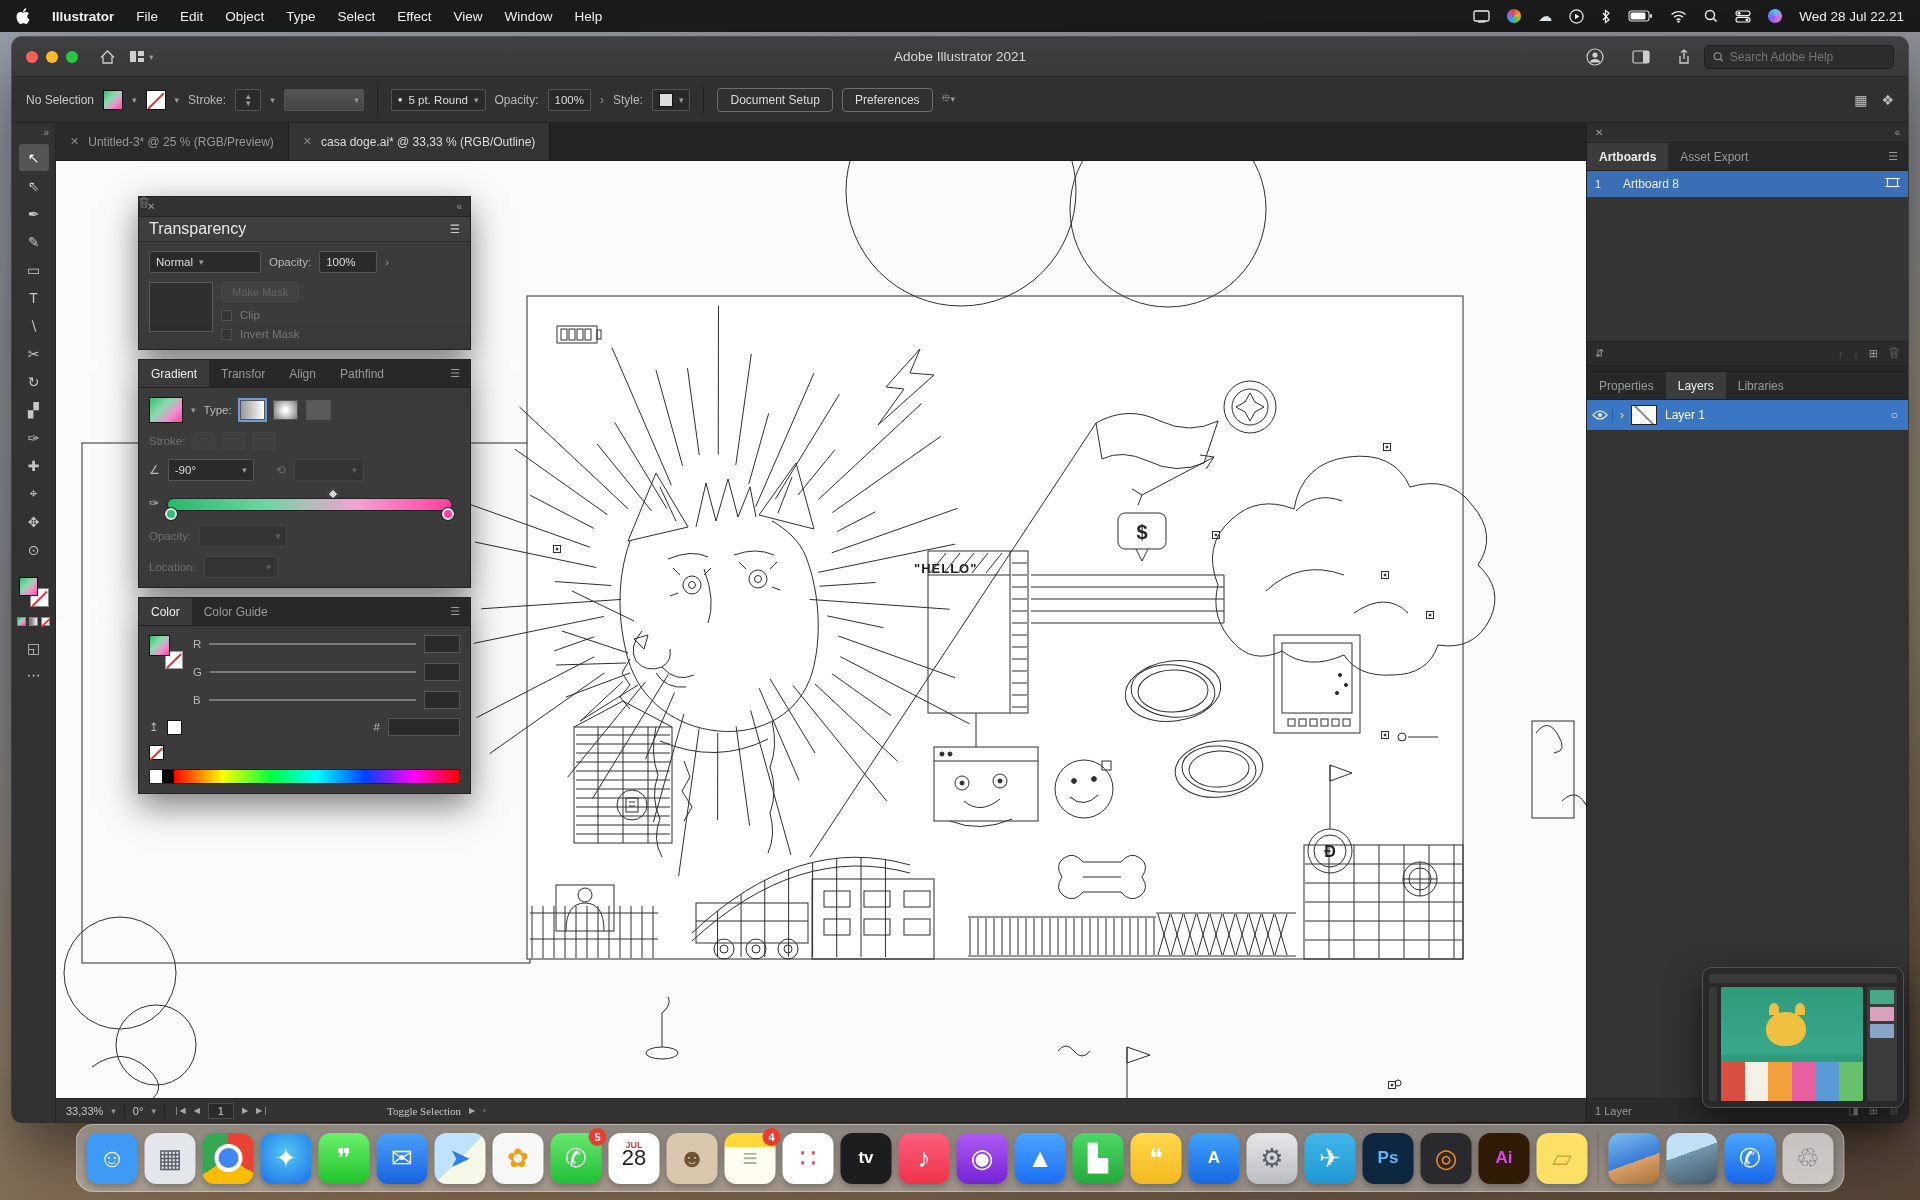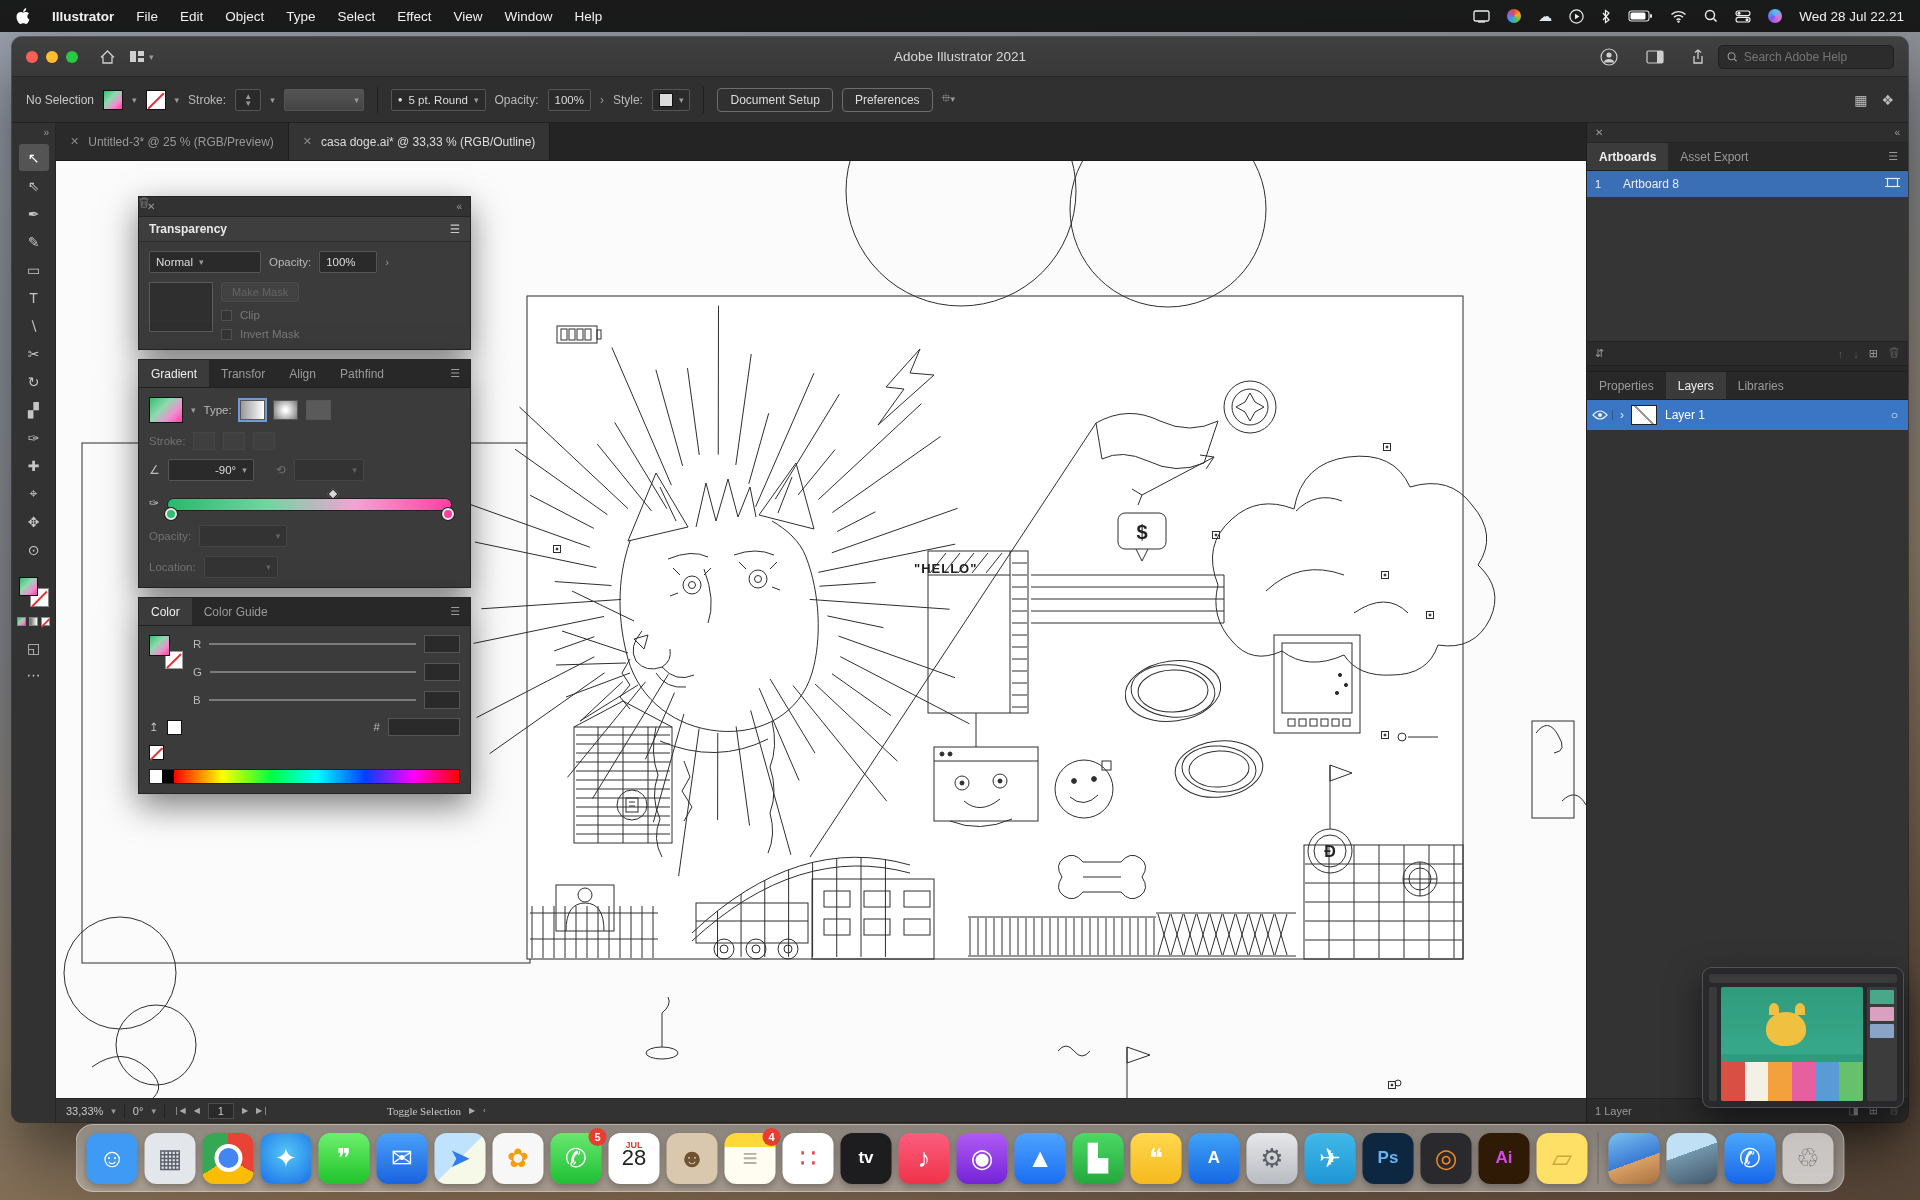--- a/index.html
+++ b/index.html
@@ -27,21 +27,21 @@
   .window { position:absolute; left:12px; top:37px; width:1896px; height:1085px; background:#2f2f2f;
     border-radius:10px; overflow:hidden; box-shadow:0 30px 70px rgba(0,0,0,.55), 0 0 0 1px rgba(0,0,0,.4); z-index:10; }
   .titlebar { height:40px; background:linear-gradient(#404040,#383838); display:flex; align-items:center; position:relative;
     border-bottom:1px solid #262626; padding:0 14px; }
   .tl { width:12px; height:12px; border-radius:50%; margin-right:8px; }
   .tl.red{background:#ff5f57}.tl.yel{background:#febc2e}.tl.grn{background:#28c840}
   .tb-ic { color:#cfcfcf; margin-left:14px; display:flex; align-items:center; gap:4px; font-size:13px; }
   .tb-title { position:absolute; left:0; right:0; text-align:center; font-size:13.5px; color:#d8d8d8; pointer-events:none; }
   .tb-right { margin-left:auto; display:flex; align-items:center; gap:14px; z-index:2; }
   .tb-search { display:flex; align-items:center; gap:6px; background:#2c2c2c; border:1px solid #1f1f1f; border-radius:5px;
-    height:24px; width:176px; padding:0 8px; color:#9a9a9a; font-size:12px; }
+    height:24px; width:190px; padding:0 8px; color:#9a9a9a; font-size:12px; }
   .tb-search input { background:transparent; border:0; outline:0; color:#bbb; font-size:12px; width:100%; font-family:inherit; }
   
   .ctrlbar { height:46px; background:#303030; border-bottom:1px solid #212121; display:flex; align-items:center;
     padding:0 14px; gap:9px; font-size:12px; color:#c9c9c9; }
   .sep { width:1px; height:26px; background:#1f1f1f; margin:0 4px; }
   .swatch { width:20px; height:20px; border:1px solid #111; }
   .grad-swatch { background:linear-gradient(135deg,#35c06f 0%,#8fd9b0 40%,#f08fd0 70%,#ff3fa0 100%); }
   .none-swatch { background:#fff; position:relative; }
   .none-swatch::after { content:""; position:absolute; left:-2px; right:-2px; top:50%; height:2px; background:#e03535; transform:rotate(-45deg); }
   .dd { background:#2a2a2a; border:1px solid #555; border-radius:2px; height:22px; display:flex; align-items:center;
@@ -96,21 +96,21 @@
   .ly-chev { width:18px; text-align:center; color:#dfe8f5; }
   .ly-thumb { width:26px; height:20px; background:#fff; border:1px solid #222; margin-right:8px;
     background-image:linear-gradient(45deg,transparent 46%,#999 46%,#999 54%,transparent 54%); }
   .ly-body { flex:1; background:#333; }
   .ly-target { margin-left:auto; margin-right:10px; color:#e8eef8; font-size:12px; }
   
   .fpanels { position:absolute; left:82px; top:35px; width:333px; z-index:20; display:flex; flex-direction:column; gap:9px; }
   .panel { background:#3b3b3b; border:1px solid #242424; box-shadow:0 12px 32px rgba(0,0,0,.5); font-size:11.5px; color:#c9c9c9; }
   .panel .topstrip { background:#323232; }
   .phead { height:25px; display:flex; align-items:center; justify-content:space-between; padding:0 10px; background:#3e3e3e; border-bottom:1px solid #2c2c2c; }
-  .phead b { color:#e8e8e8; font-weight:bold; font-size:12px; }
+  .phead b { color:#e8e8e8; font-weight:normal; font-size:16px; }
   .pbody { padding:9px 10px; display:flex; flex-direction:column; gap:9px; }
   .row { display:flex; align-items:center; gap:8px; }
   .lab { color:#b9b9b9; }
   .dis { opacity:.42; }
   .thumb-mask { width:64px; height:50px; background:#2f2f2f; border:1px solid #5a5a5a; }
   .btn-gray { background:#4c4c4c; border:1px solid #5f5f5f; border-radius:3px; color:#9b9b9b; font-size:11px; padding:3px 10px; }
   .chk { width:11px; height:11px; border:1px solid #6e6e6e; background:#2e2e2e; display:inline-block; }
   .gtype { width:25px; height:20px; border:1px solid #555; background:linear-gradient(90deg,#999,#fff); }
   .gtype.radial { background:radial-gradient(circle,#fff 10%,#777); }
   .gtype.free { background:#5a5a5a; }
@@ -828,21 +828,21 @@
                 <span class="gtype free"></span>
               </div>
               <div class="row dis">
                 <span class="lab">Stroke:</span>
                 <span class="gstroke"></span>
                 <span class="gstroke"></span>
                 <span class="gstroke"></span>
               </div>
               <div class="row">
                 <span class="angle-ic">∠</span>
-                <span class="dd" style="width:86px;justify-content:flex-end;">
+                <span class="dd" style="width:86px;justify-content:space-between;">
                     <span>-90°</span>
                     <span class="car">▾</span>
                   </span>
                 <span class="angle-ic dis" style="margin-left:14px;">⟲</span>
                 <span class="dd dis" style="width:70px;justify-content:flex-end;">
                     <span class="car">▾</span>
                   </span>
               </div>
               <div class="row">
                 <span class="angle-ic">✑</span>

